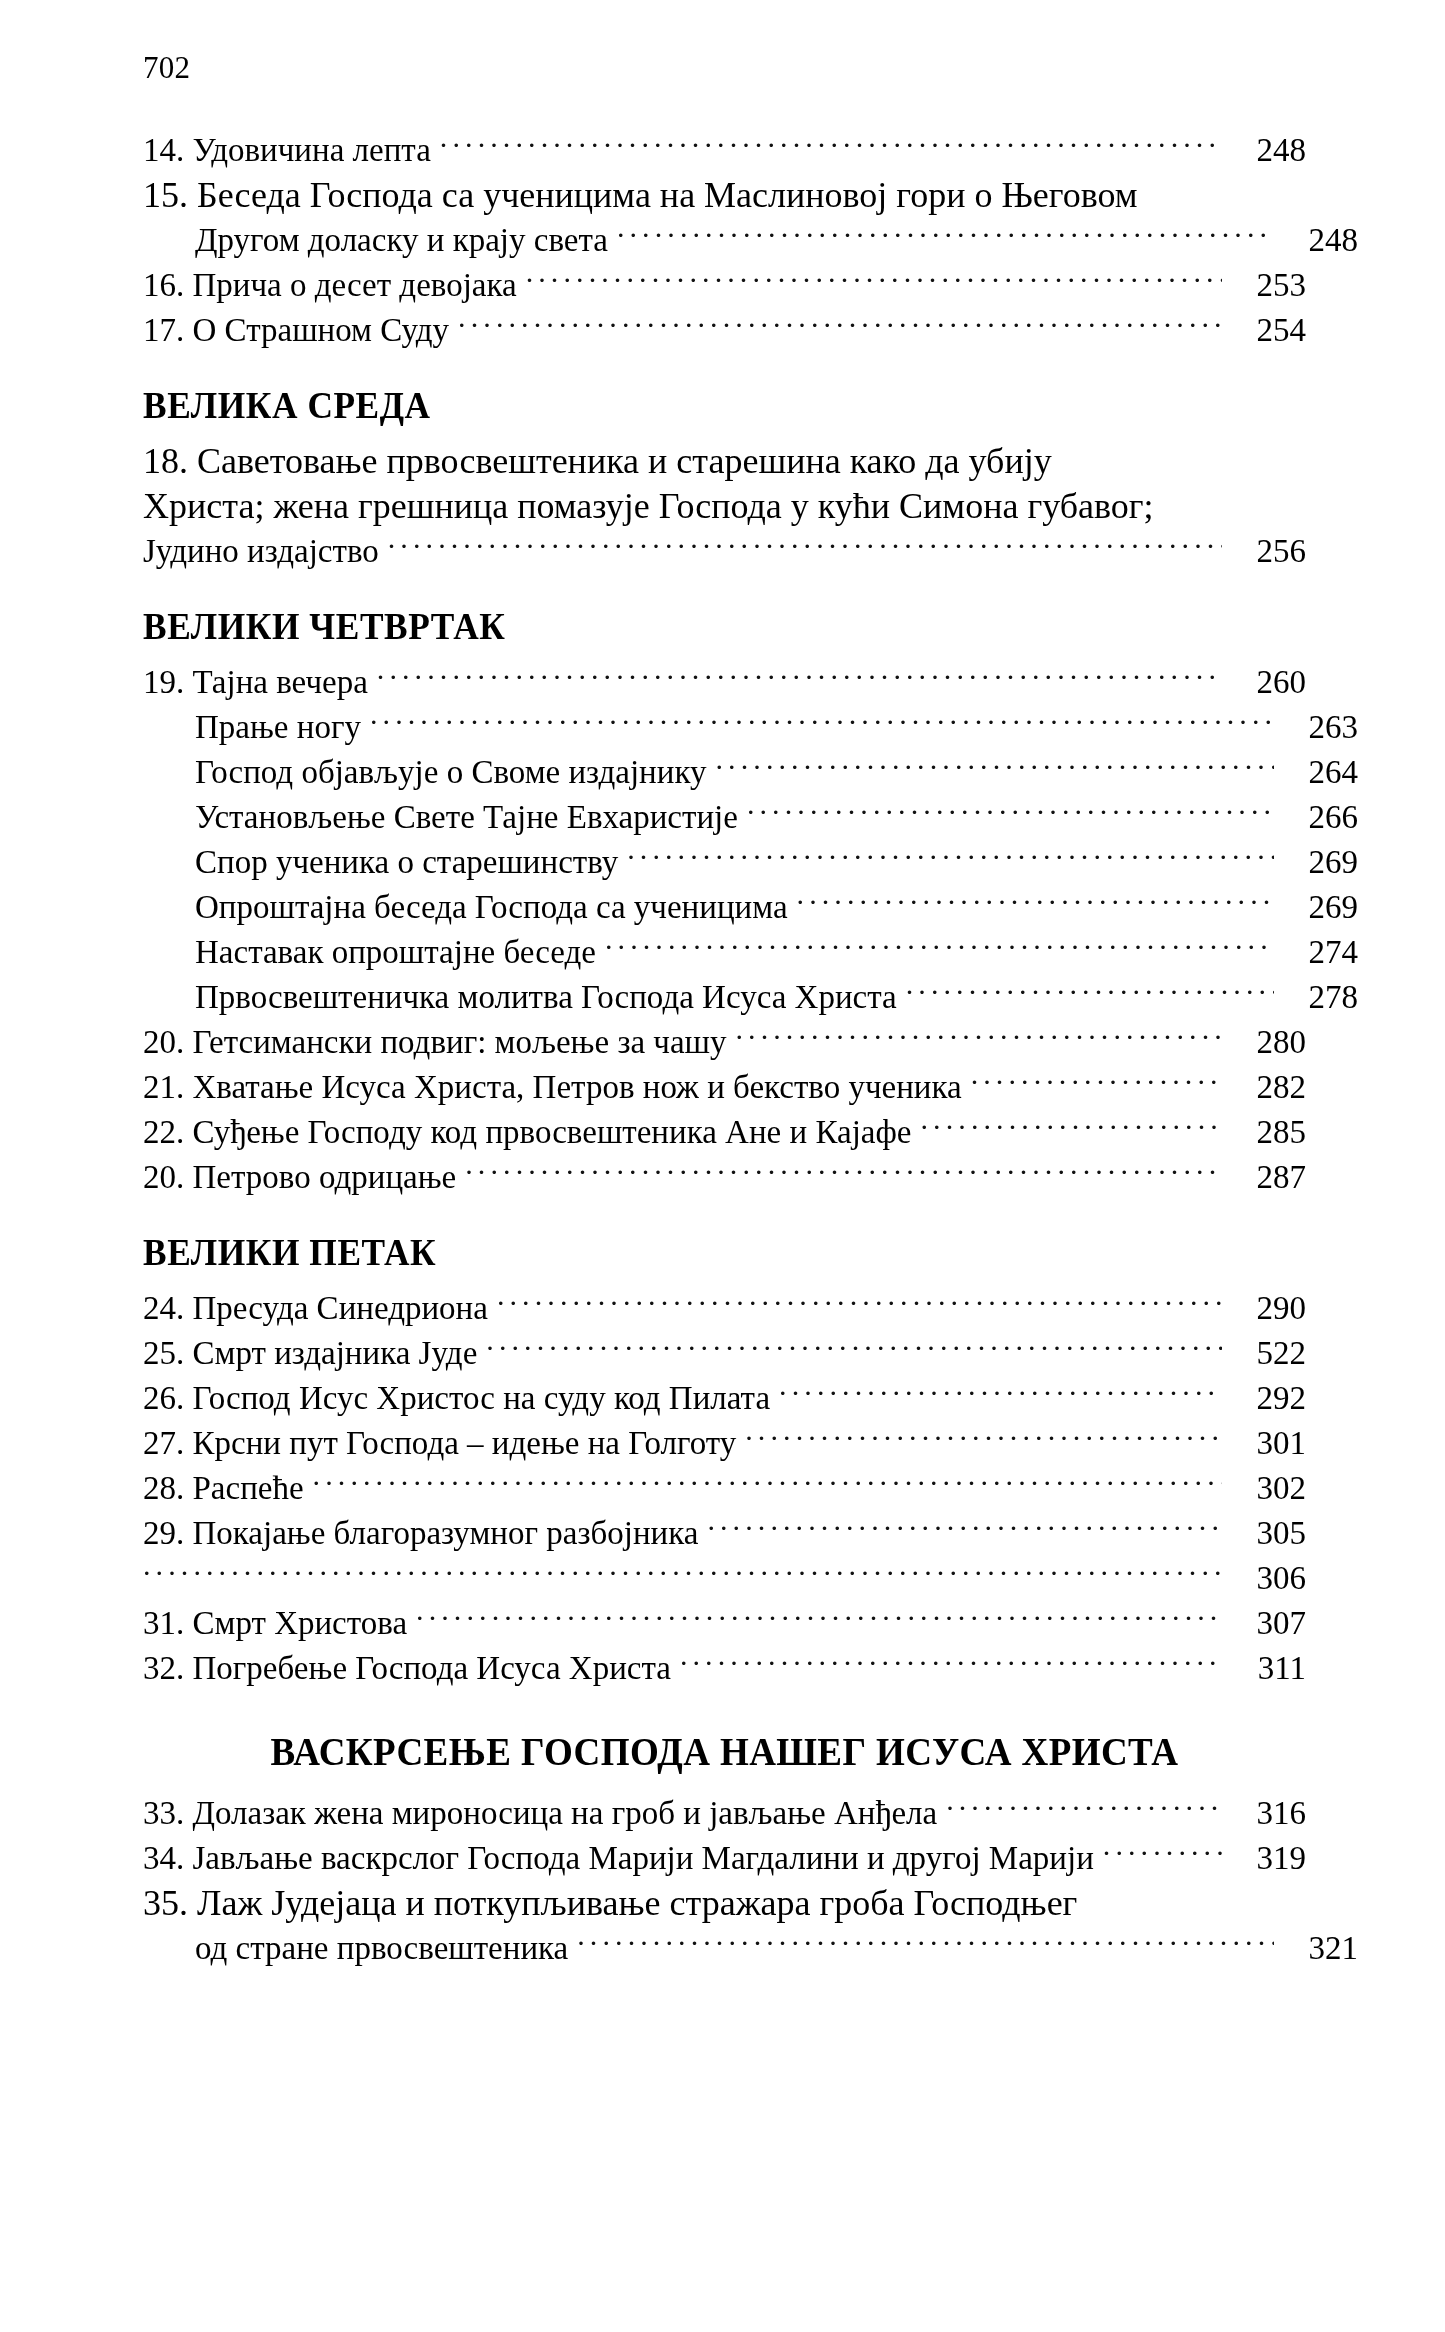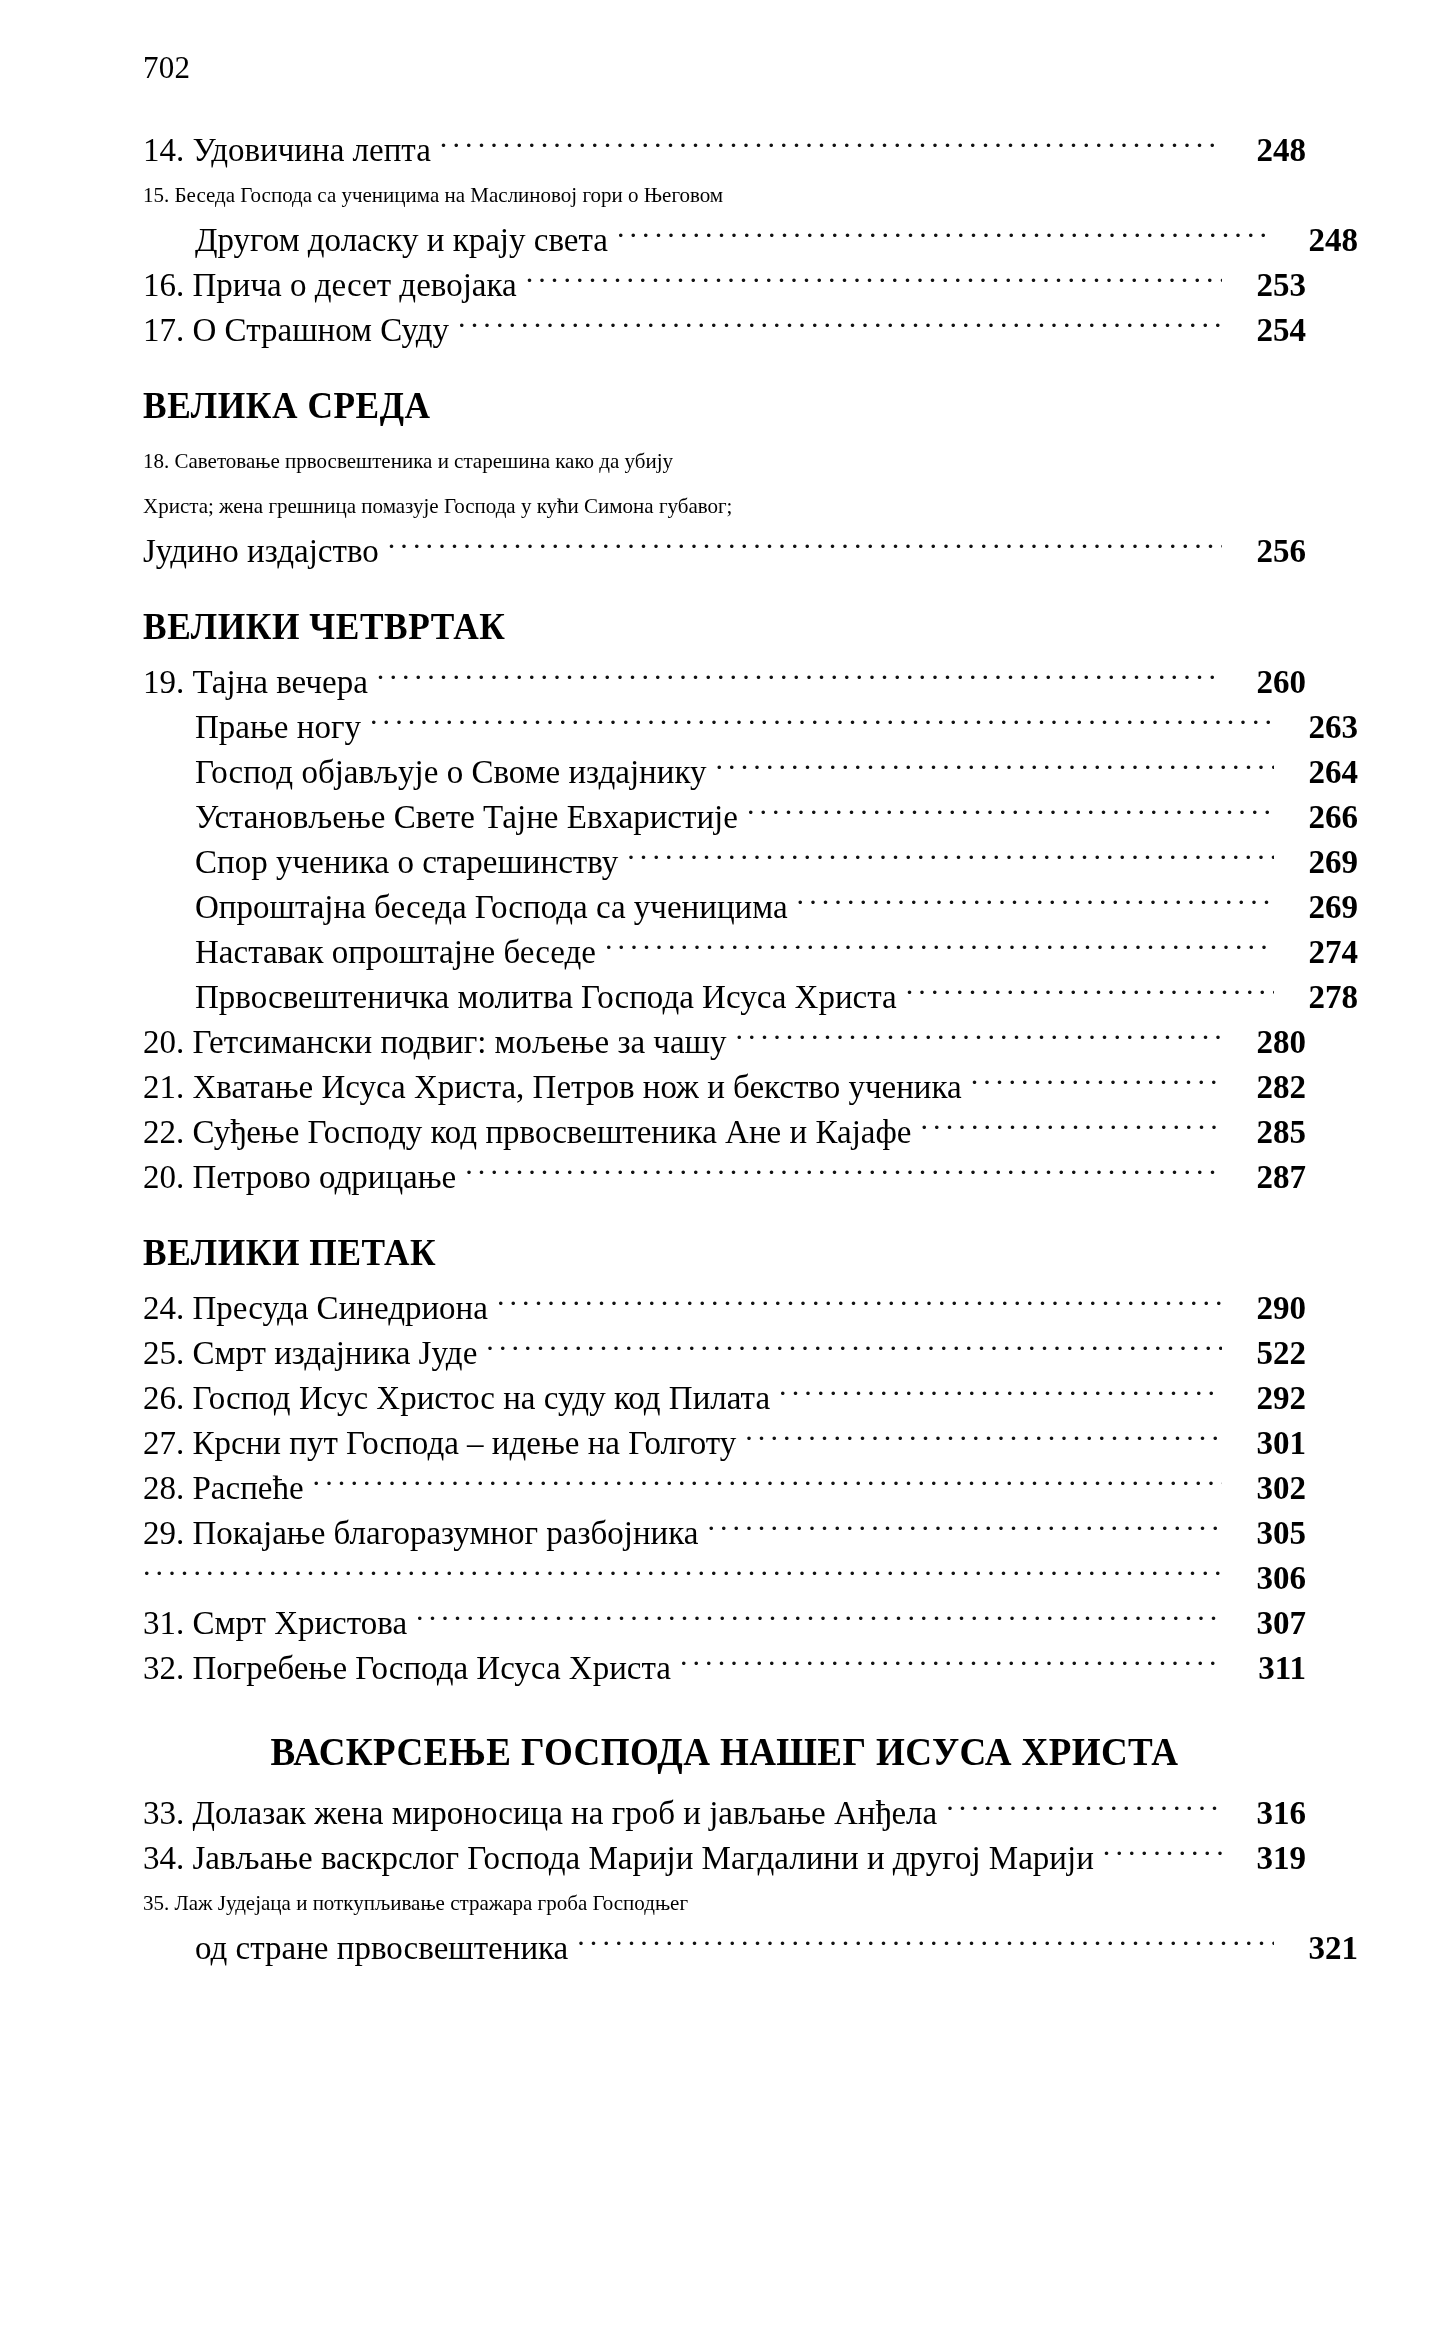--- a/index.html
+++ b/index.html
@@ -79,26 +79,25 @@
     white-space: nowrap;
     color: #111;
   }
 
   .row .pageno {
     flex: 0 0 auto;
     width: 72px;
     text-align: right;
     padding-left: 12px;
     font-size: 33px;
-    font-weight: bold;
   }
 
   
   .plainline {
-    font-size: 21px;
+    font-size: 36px;
     line-height: 45px;
     white-space: nowrap;
   }
 
   
   .ind-sub  { padding-left: 52px; }   
   .ind-cont { padding-left: 52px; }   
   .ind-none { padding-left: 0; }
 
   

